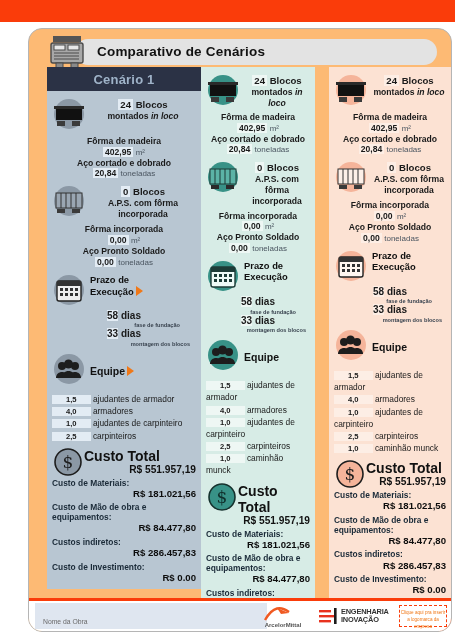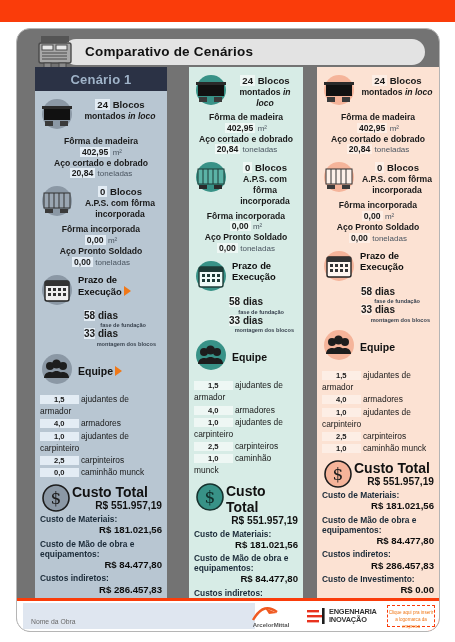--- a/index.html
+++ b/index.html
@@ -5,40 +5,40 @@
   * { box-sizing: border-box; margin: 0; padding: 0; }
   html, body {
     width: 455px; height: 642px;
     font-family: "Liberation Sans", sans-serif;
     background: #ffffff;
     overflow: hidden;
   }
   .top-bar { position: absolute; left: 0; top: 0; width: 455px; height: 22px; background: #FA3C0A; }
 
   .card {
-    position: absolute; left: 16px; top: 28px; width: 424px; height: 604px;
-    border: 1px solid #b5b5b5; border-radius: 14px; background: #737373;
+    position: absolute; left: 28px; top: 28px; width: 424px; height: 604px;
+    border: 1px solid #b5b5b5; border-radius: 14px; background: #fdba74;
     overflow: hidden;
   }
 
   
   .hdr { position: absolute; left: 16px; top: 8px; width: 392px; height: 30px; }
   .hdr-pill {
     position: absolute; left: 30px; top: 2px; width: 362px; height: 26px;
     background: #e3e3e3; border-radius: 13px;
   }
   .hdr-title {
     position: absolute; left: 52px; top: 7px;
     font-size: 13.5px; font-weight: bold; color: #111; letter-spacing: .2px;
   }
   .hdr-icon { position: absolute; left: 2px; top: -4px; width: 40px; height: 38px; }
 
   
   .col { position: absolute; top: 38px; }
-  .col1 { left: 18px;  width: 132px; }
+  .col1 { left: 18px;  width: 154px; }
   .col2 { left: 172px; width: 114px; }
   .col3 { left: 300px; width: 122px; }
 
   .col-head {
     height: 24px; display: flex; align-items: center; justify-content: center;
     font-size: 13px; font-weight: bold; letter-spacing: .2px;
   }
   .c1 .col-head { background: #2b3245; color: #9fb3c8; }
   .c2 .col-head { background: #389287; color: #cfeae4; }
   .c3 .col-head { background: #FA3C0A; color: #ffd8cc; }
@@ -228,21 +228,20 @@
         </div>
         <div class="tx" style="padding-top:7px;">
           <span class="hdr-lbl" style="font-size:10.5px;">Equipe</span><span class="tri"></span>
         </div>
       </div>
       <div class="crew" style="margin-top:5px;">
         <div><b class="hl">1,5</b> <span>ajudantes de armador</span></div>
         <div><b class="hl">4,0</b> <span>armadores</span></div>
         <div><b class="hl">1,0</b> <span>ajudantes de carpinteiro</span></div>
         <div><b class="hl">2,5</b> <span>carpinteiros</span></div>
-        <div><b class="hl">0,0</b> <span>caminhão munck</span></div>
       </div>
 
       <div class="cost-box">
         <div class="cost-top">
           <div class="ic">
             <svg viewBox="0 0 28 28" width="28" height="28">
               <circle cx="14" cy="14" r="13" fill="#8b98a5" stroke="#1d1d1d" stroke-width="1.6"></circle>
               <text x="14" y="20" font-size="17" font-family="DejaVu Serif, serif" text-anchor="middle" fill="#1d1d1d">$</text>
             </svg>
           </div>

